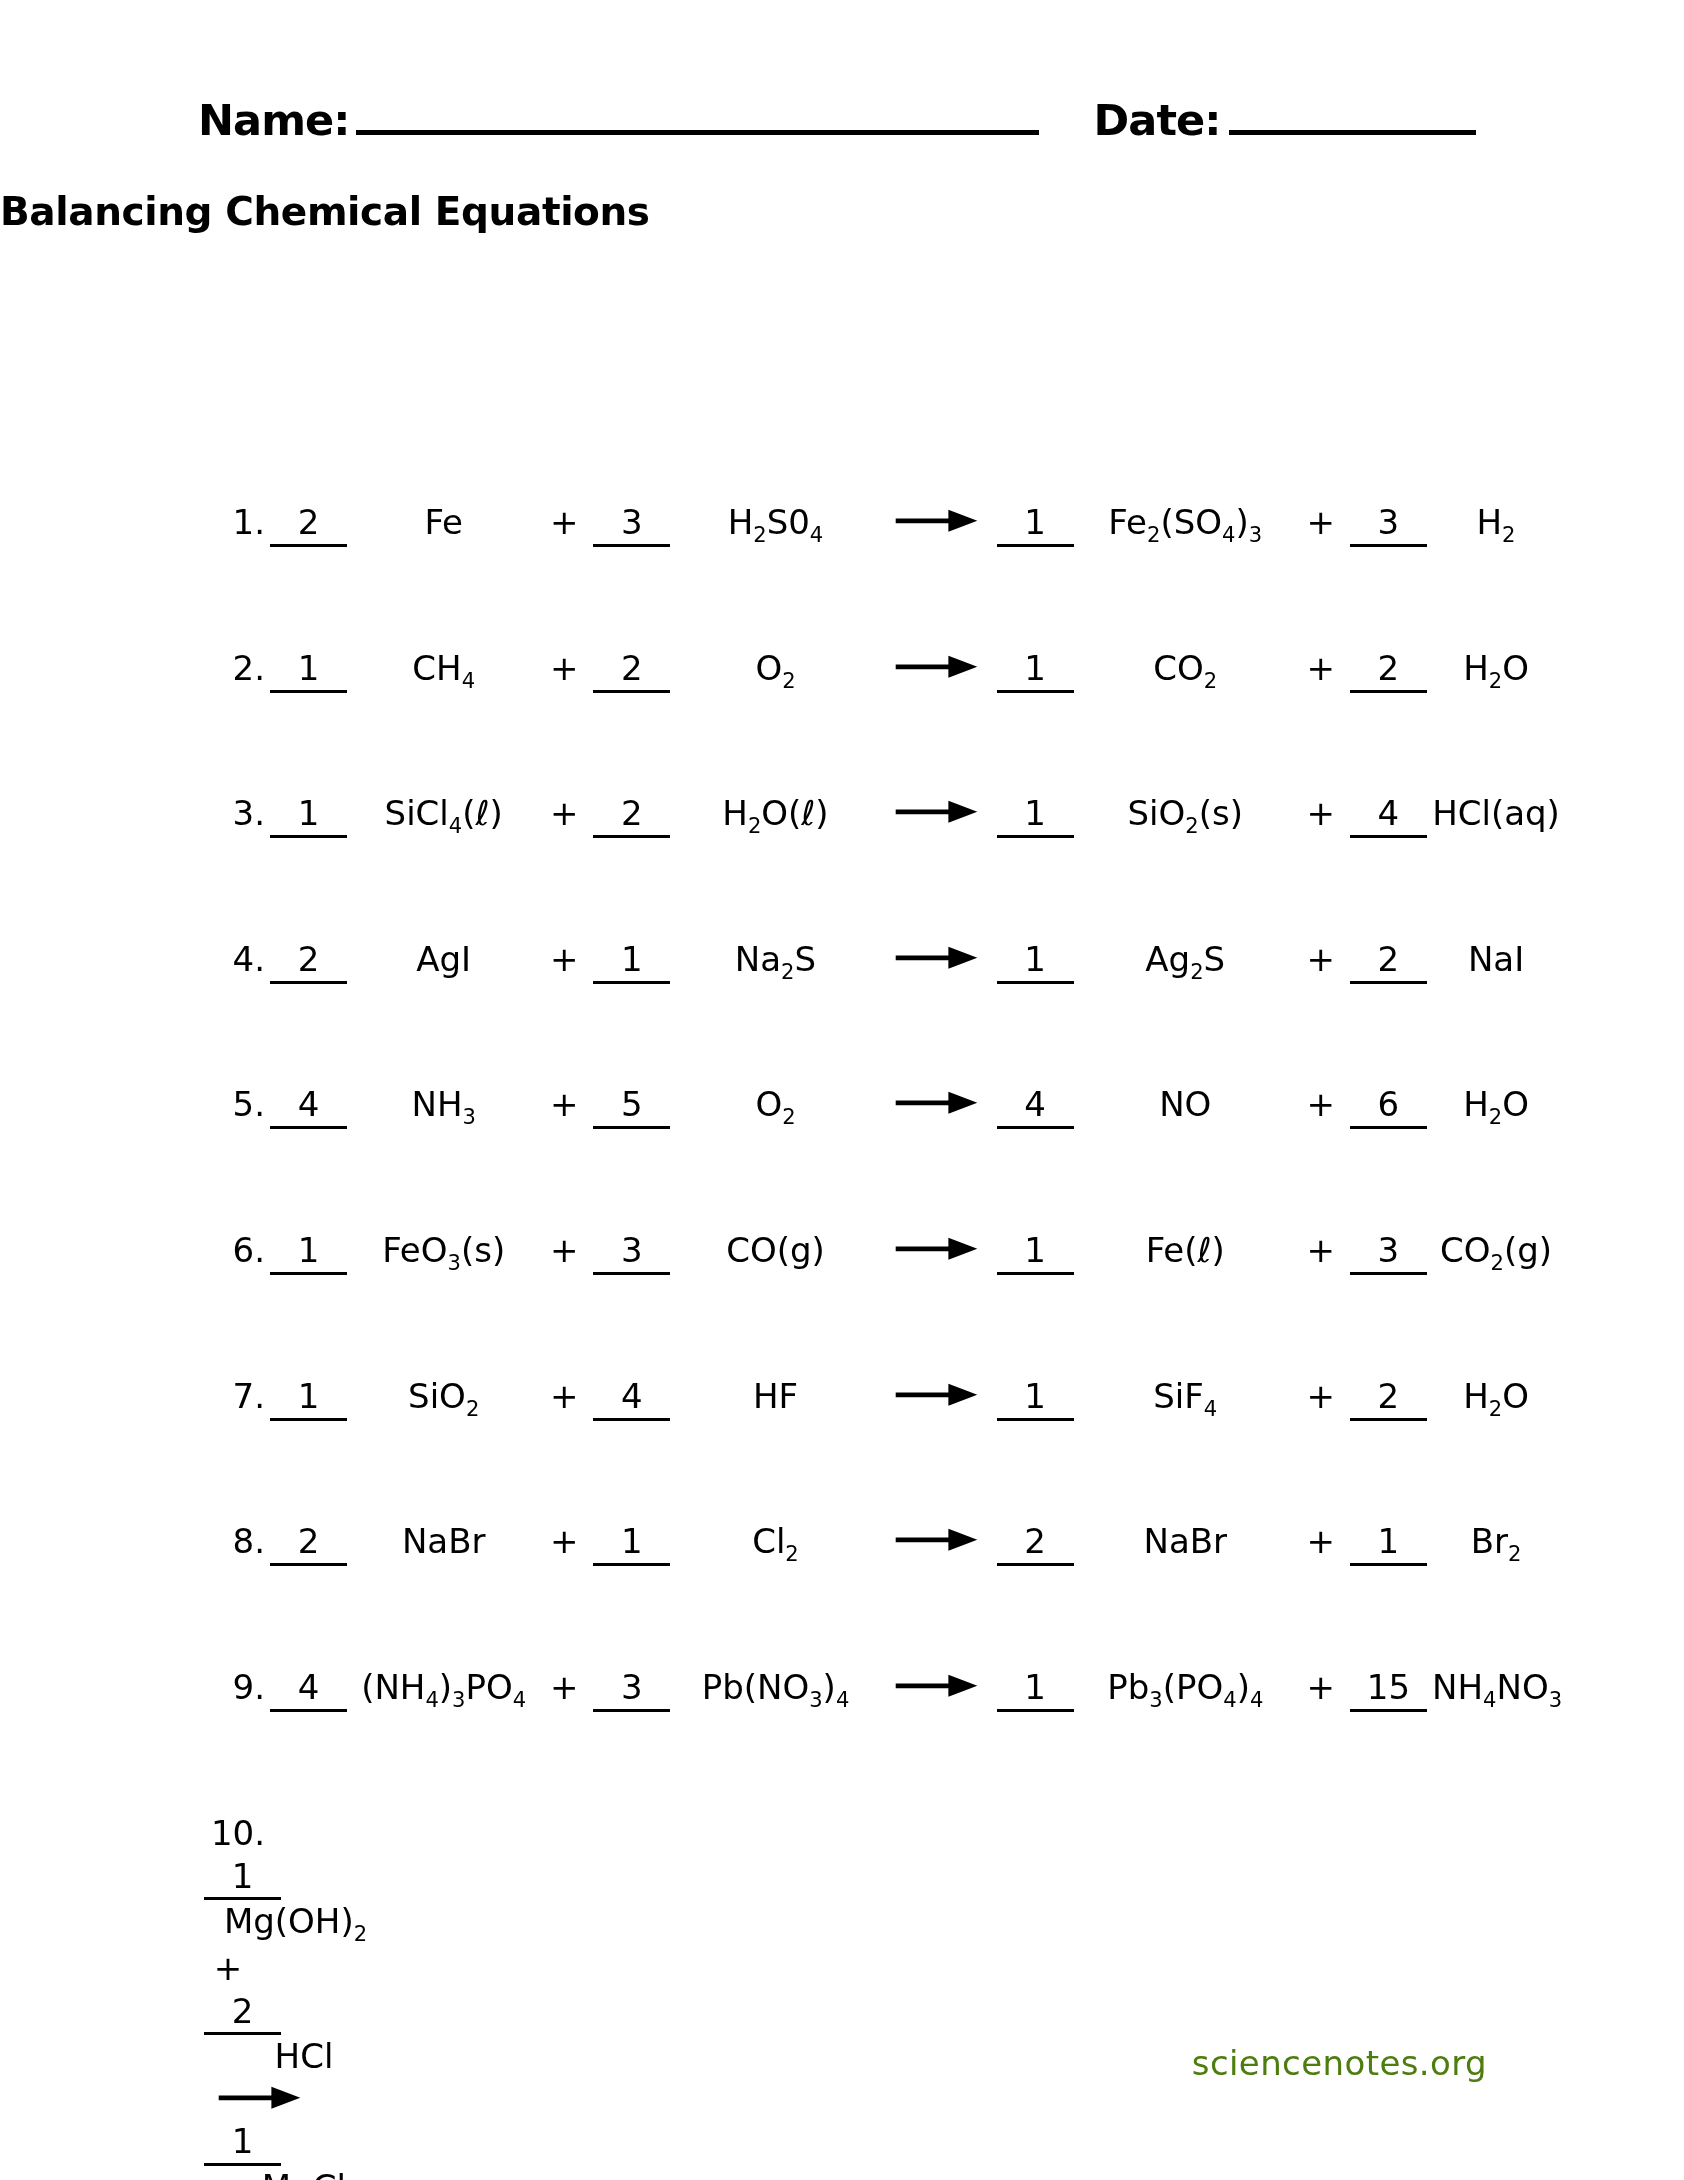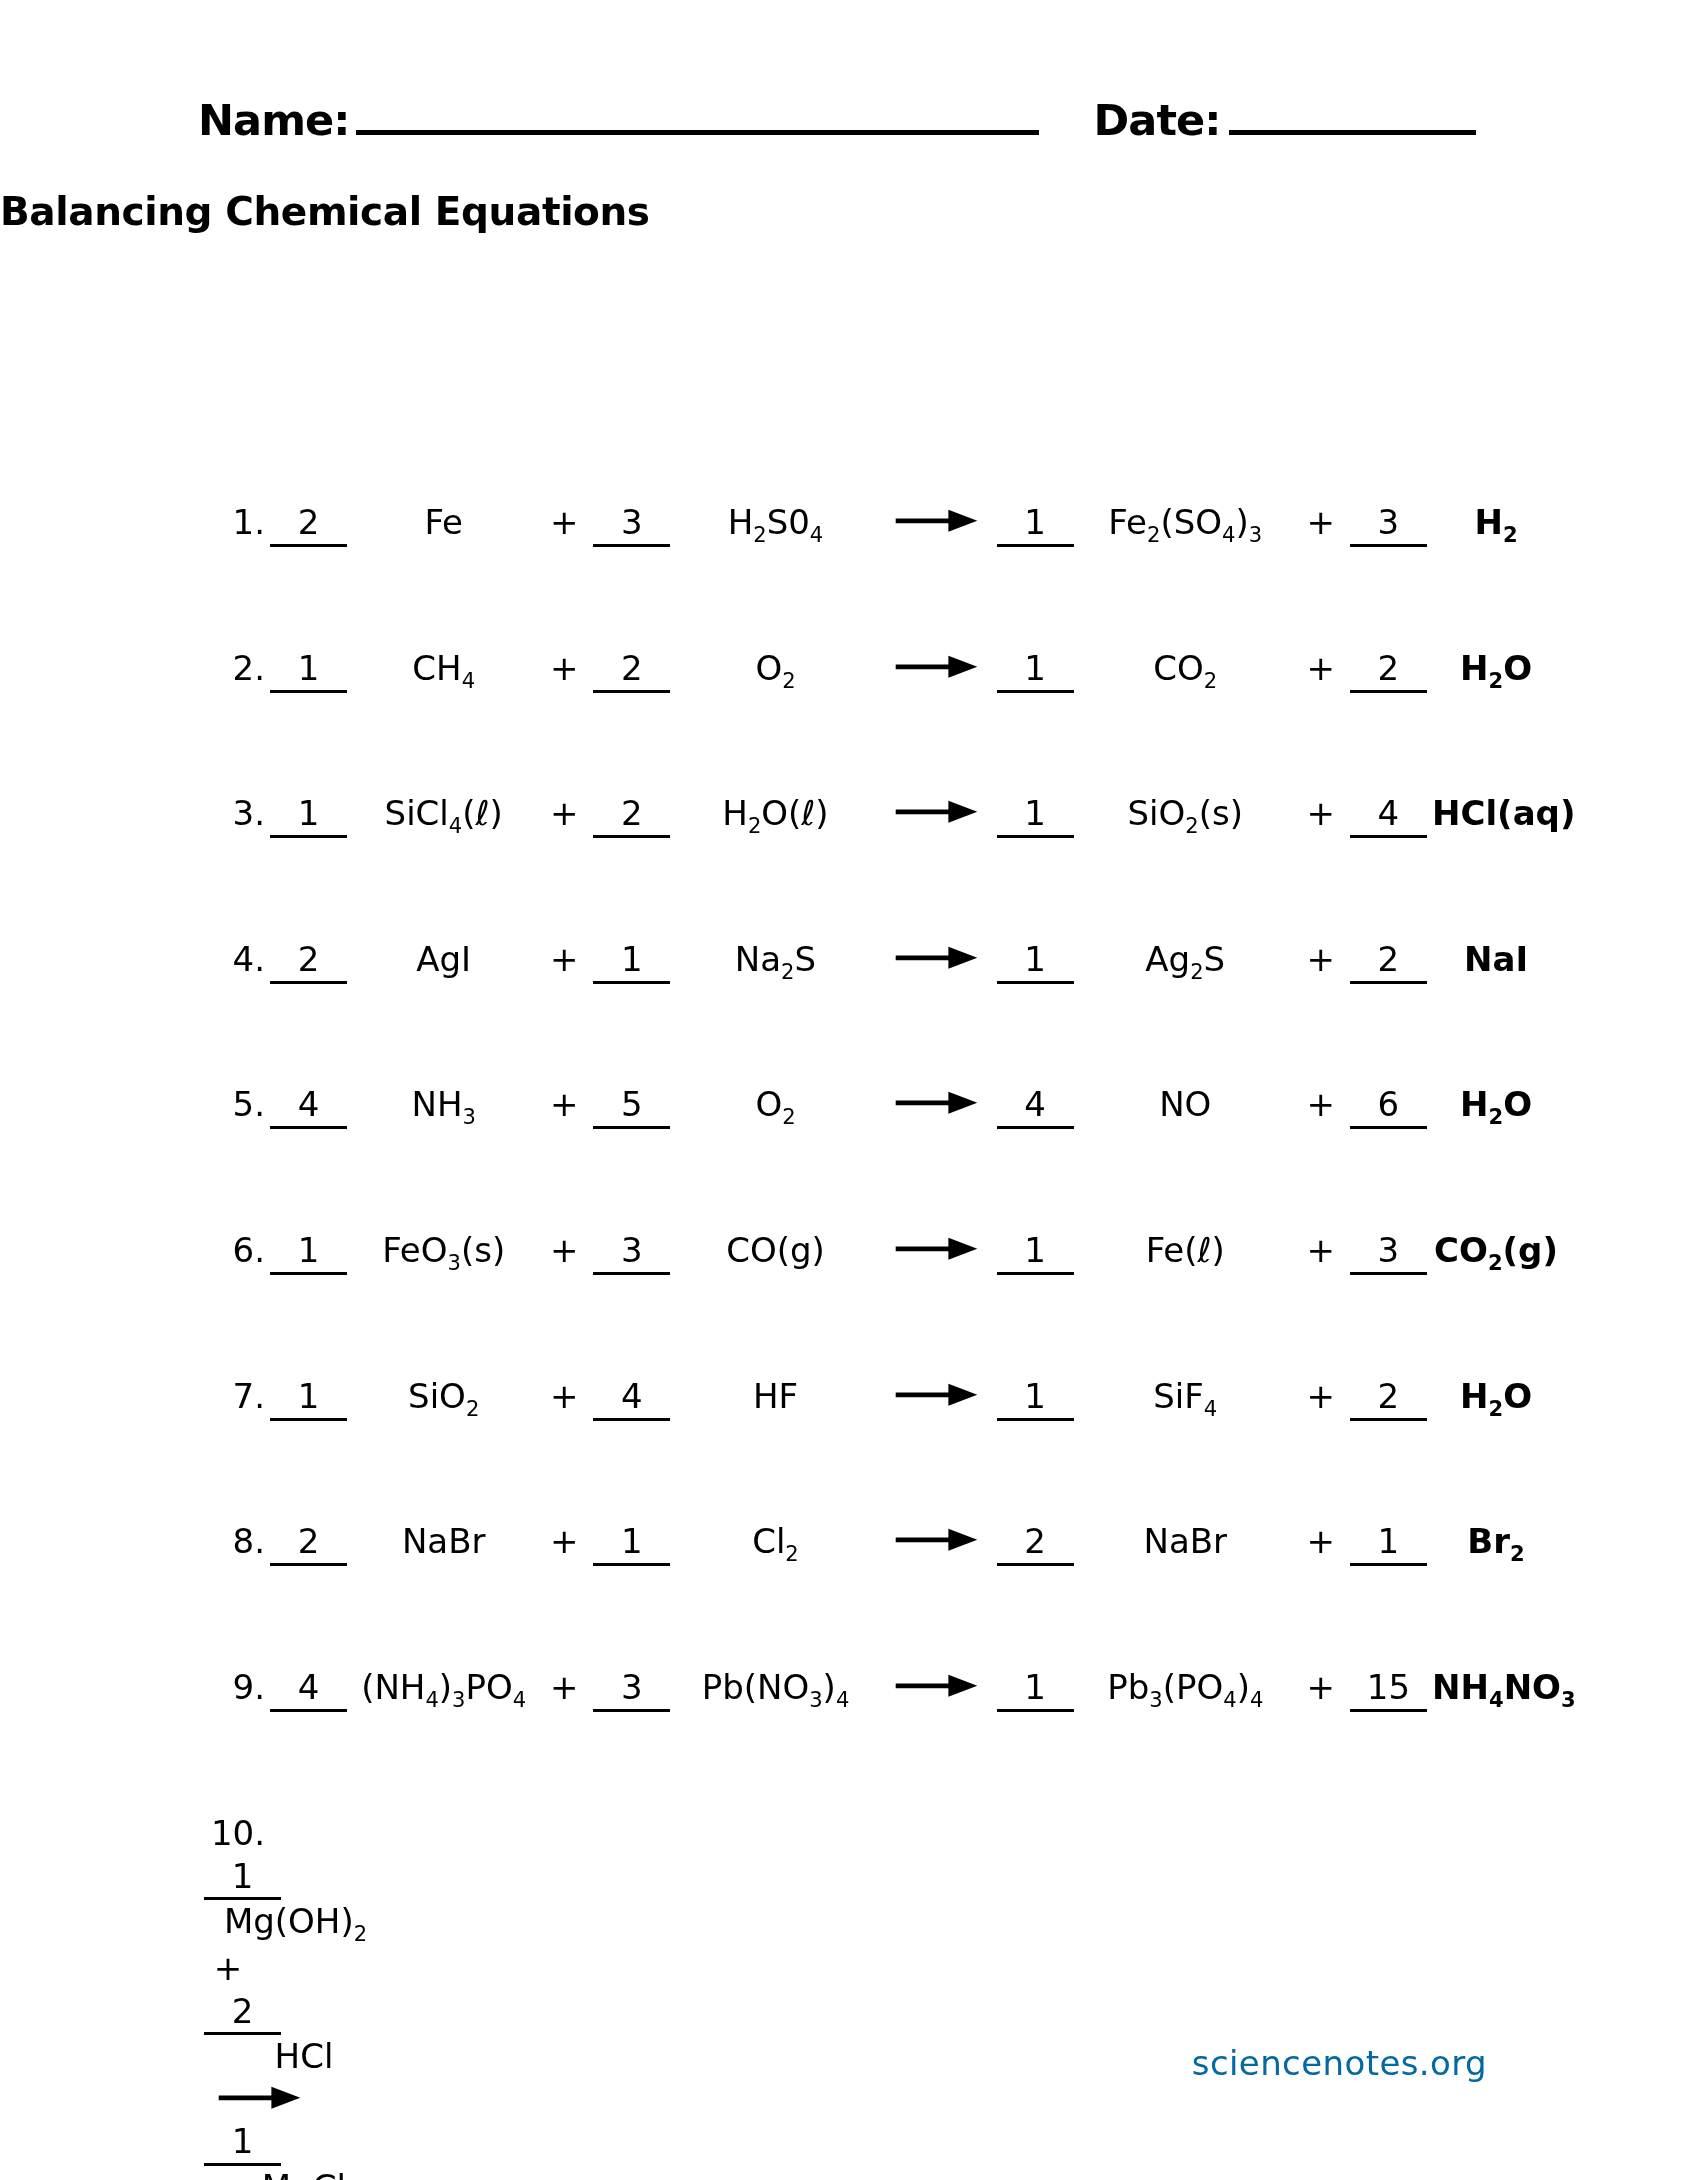--- a/index.html
+++ b/index.html
@@ -43,30 +43,30 @@
   .cell{display:inline-block;}
   .num{width:61px;text-align:right;}
   .blank{
     width:77px;text-align:center;border-bottom:3.4px solid #000;
   }
   .coeff{line-height:1;display:inline-block;padding-bottom:1.7px;}
   .formula{text-align:center;}
   .f1{width:183px;}
   .f2{width:200px;}
   .f3{width:213px;}
-  .f4{width:128px;font-weight:bold;}
+  .f4{width:128px;}
   .plus{width:48px;text-align:center;}
   .arrow{width:111px;text-align:center;}
   .arrow svg{display:inline-block;}
   sub{font-size:0.62em;}
 
   
   .footer{
     position:absolute;top:2043px;right:198px;
-    font-size:34px;color:#0369a1;letter-spacing:0.4px;
+    font-size:34px;color:#4d7c0f;letter-spacing:0.4px;
   }
 </style>
 </head>
 <body>
 
 <div class="page">
 
   <div class="header-row">
     <span>Name:</span>
     <span class="writein-line name-line"></span>

